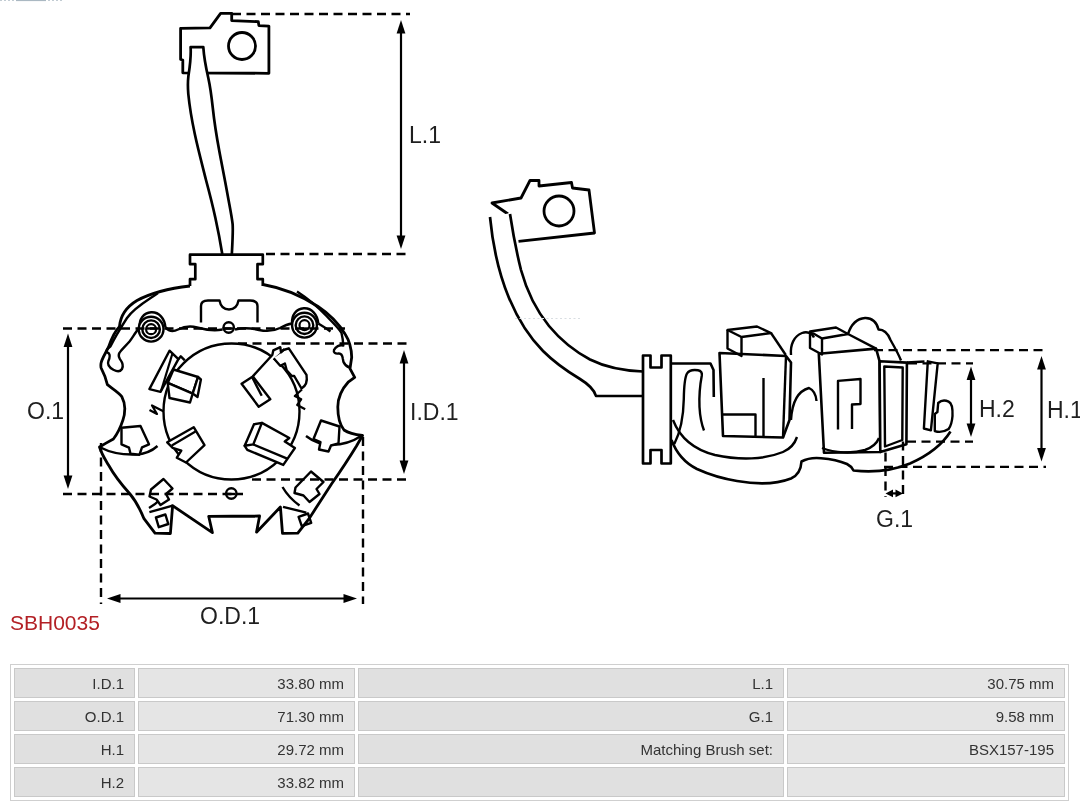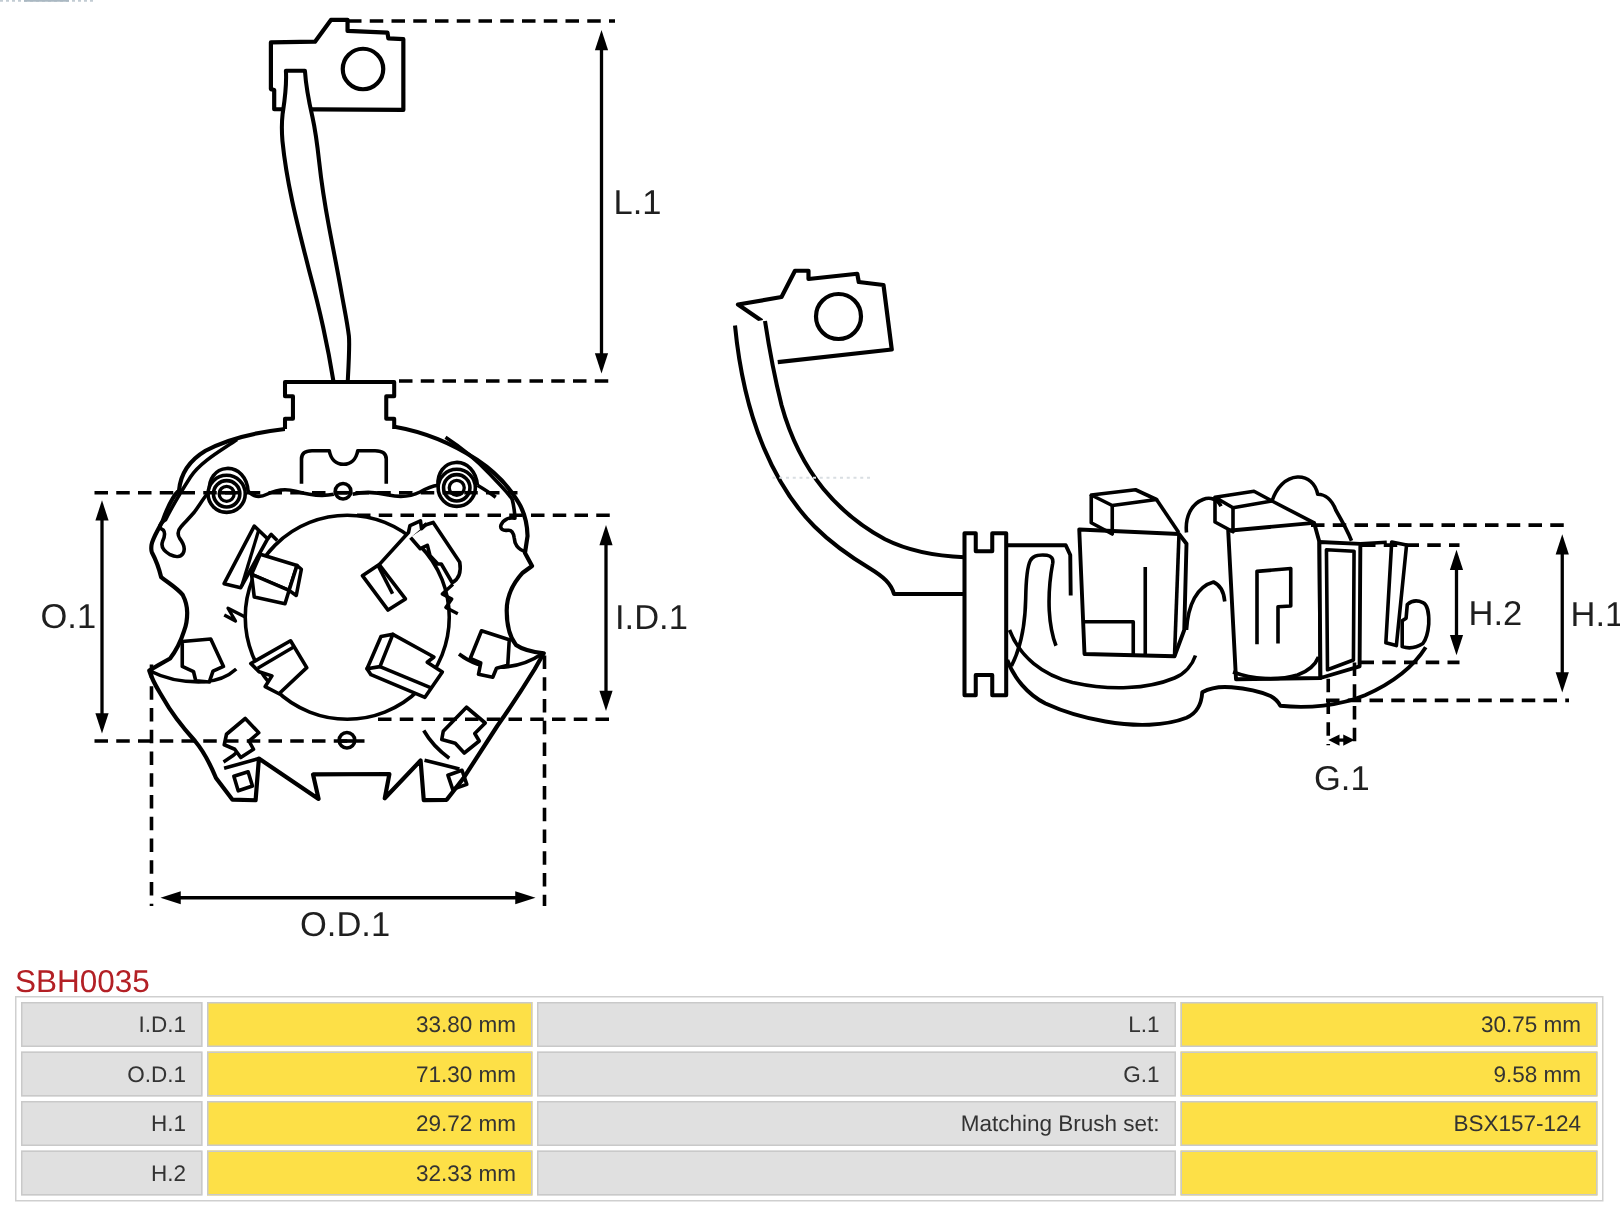--- a/index.html
+++ b/index.html
@@ -1,23 +1,23 @@
 <!DOCTYPE html>
 <html><head>
 <meta charset="utf-8">
 <style>
 html,body{margin:0;padding:0;background:#fff;width:1080px;height:806px;overflow:hidden;}
 body{font-family:"Liberation Sans",sans-serif;position:relative;}
 #art{position:absolute;left:0;top:0;}
 .lbl{fill:#1f1f1f;font-family:"Liberation Sans",sans-serif;font-size:23px;}
-#code{position:absolute;left:10px;top:643px;color:#b32025;font-size:21px;font-weight:400;}
+#code{position:absolute;left:10px;top:611px;color:#b32025;font-size:21px;font-weight:400;}
 table{position:absolute;left:10px;top:664px;width:1059px;border-collapse:separate;border-spacing:3px;border:1px solid #cfcfcf;}
 td{height:28px;font-size:15px;color:#333;text-align:right;padding:0 10px 0 0;border:1px solid #c9c9c9;}
 td.g{background:#e0e0e0;}
-td.w{background:#fde047;}
+td.w{background:#e5e5e5;}
 </style>
 </head>
 <body>
 <svg id="art" width="1080" height="640" viewBox="0 0 1080 640">
 <g stroke-linejoin="round" stroke-linecap="butt">
 <path d="M190,286 C168,288.5 150,293.5 137,300.5 C127,306.5 120.5,314.5 119.4,326.8 C115,331 111,340 108.5,347.2 C104.5,355 101.5,359.5 101,363.4 C100.7,366 100.9,367.5 101.3,368.3 C103,371.5 105.5,376.5 107.4,384.7 C112,388.5 117.8,391.7 121.8,396.6 C123.8,400.5 124.8,404.5 124.8,408.5 C124.8,412.5 124.3,416.5 122.8,420.4 C121,426 118.7,432.1 113.4,439 L105.6,443.4 L99.5,447 C102,455 105,459 108.5,465 C113.5,474 121,484 130,494 C135,500 140,509 144,518.7 L155,533.1 L170.4,533.5 L172.6,505.7 L212.4,532.6 L208.7,516.3 L259.6,516 L256.5,532.2 L280.4,507 L282.5,533.4 L297.8,533.2 L308.9,518.9 C318,505 325,494 331.5,484 C342,469 351,455 356.5,446 L362.5,435.5 C356,434.8 349,433.5 344,430 C340,425 337.8,417 337.8,407 C337.8,398 341,390 348.5,381.8 L354.7,377.3 L350,368.6 L351.7,357.3 C351.5,348 349.5,341 345.2,334.3 C339,324 330,314.5 318,306.5 C302,296 283,288 263,284.5 Z" fill="#fff" stroke="#000" stroke-width="2.8"></path>
 <circle cx="231.5" cy="411.5" r="68" fill="#fff" stroke="#000" stroke-width="2.4"></circle>
 <path d="M149.4,512.2 L172.6,505.7" fill="none" stroke="#000" stroke-width="2.4"></path>
 <path d="M155.9,517.5 L165.4,514.5 L168.3,524 L158.8,527.2 Z" fill="none" stroke="#000" stroke-width="2.4"></path>
 <path d="M283,506.8 L306.3,512.6" fill="none" stroke="#000" stroke-width="2.4"></path>
@@ -168,22 +168,22 @@
 <tr>
         <td class="g">O.D.1</td>
         <td class="w">71.30 mm</td>
         <td class="g">G.1</td>
         <td class="w">9.58 mm</td>
       </tr>
 <tr>
         <td class="g">H.1</td>
         <td class="w">29.72 mm</td>
         <td class="g">Matching Brush set:</td>
-        <td class="w">BSX157-124</td>
+        <td class="w">BSX157-195</td>
       </tr>
 <tr>
         <td class="g">H.2</td>
-        <td class="w">32.33 mm</td>
+        <td class="w">33.82 mm</td>
         <td class="g"></td>
         <td class="w"></td>
       </tr>
 </tbody>
   </table>
 
 </body></html>

